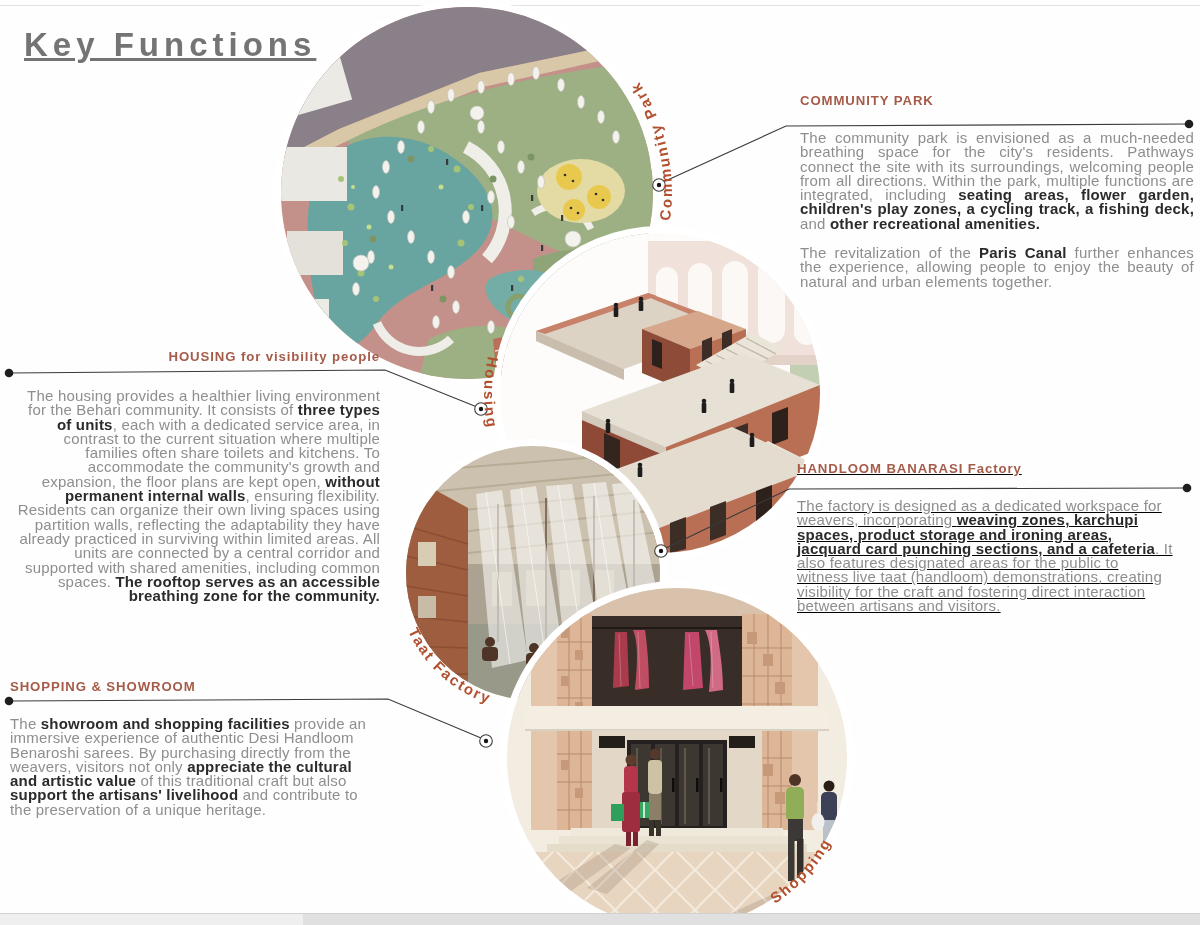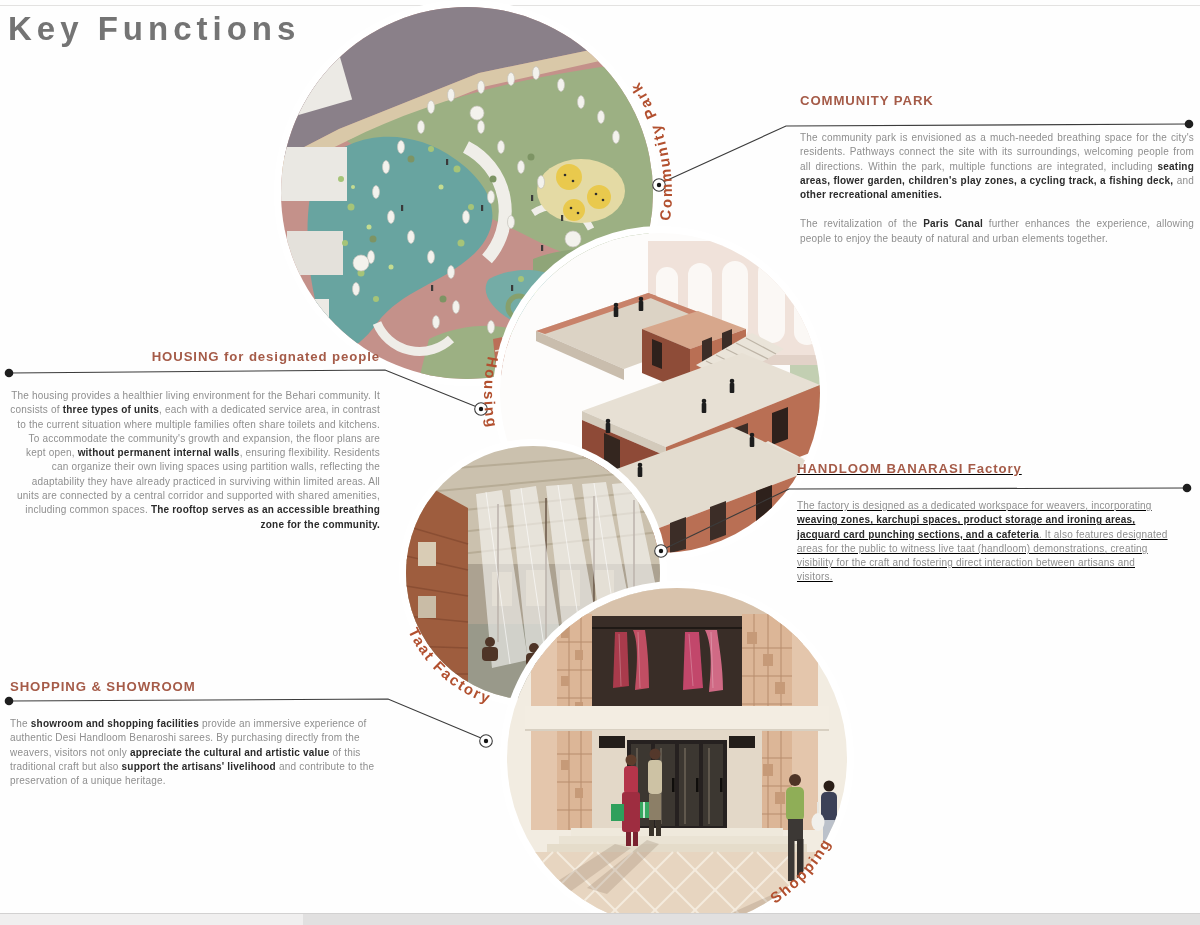--- a/index.html
+++ b/index.html
@@ -1,40 +1,40 @@
 <!DOCTYPE html>
 <html style="--heading: #A55B48; --label: #B2502F; --title_gray: #747474; --body: #8E8E8E; --body_bold: #2B2B2B; --connector: #3B3B3B;"><head>
 <meta charset="utf-8">
 <style>
   html,body { margin:0; padding:0; background:#FFFFFF; }
   .board { position:relative; width:1200px; height:925px; background:#FEFEFE; overflow:hidden;
            font-family:"Liberation Sans", sans-serif; }
   .top-rule { position:absolute; left:0; top:5px; width:1200px; height:1px; background:#E3E2E1; }
-  .page-title { position:absolute; left:8px; top:10px; margin:0; font-size:33px; font-weight:bold;
-                letter-spacing:5px; color:var(--title_gray,#747474); }
+  .page-title { position:absolute; left:8px; top:10px; margin:16px; font-size:33px; font-weight:bold;
+                letter-spacing:5px; color:var(--title_gray,#747474);text-decoration:underline; }
 
   .circle { position:absolute; border-radius:50%; overflow:hidden; box-shadow:0 0 0 7px #FFFFFF; }
   .circle svg { display:block; width:100%; height:100%; }
   .c-park     { left:281px; top:7px;   width:372px; height:372px; z-index:1; }
   .c-housing  { left:500px; top:233px; width:320px; height:320px; z-index:2; }
   .c-taat     { left:406px; top:446px; width:254px; height:254px; z-index:3; }
   .c-shopping { left:507px; top:588px; width:340px; height:340px; z-index:4; }
 
   .overlay { position:absolute; left:0; top:0; width:1200px; height:925px; z-index:20; pointer-events:none; }
   .connector { stroke:var(--connector,#3B3B3B); stroke-width:1.1; fill:none; }
   .dot-filled { fill:#1E1E1E; }
   .dot-ring-outer { fill:#FFFFFF; stroke:var(--connector,#3B3B3B); stroke-width:1.1; }
   .dot-ring-inner { fill:#141414; }
   .circle-label { fill:var(--label,#B2502F); font-family:"Liberation Sans",sans-serif;
                   font-size:15px; font-weight:bold; letter-spacing:2px; }
 
   .callout { position:absolute; z-index:30; }
   .callout h2 { margin:0; font-size:13.2px; font-weight:bold; letter-spacing:0.9px;
                 color:var(--heading,#A55B48); }
-  .callout p { margin:0; font-size:10px; line-height:14.3px; letter-spacing:0.2px;
+  .callout p { margin:0; font-size:15px; line-height:14.3px; letter-spacing:0.2px;
                color:var(--body,#8E8E8E); }
   .callout p b { color:var(--body_bold,#2B2B2B); }
   .co-park { left:800px; top:93px; width:394px; }
   .co-park h2 { margin-bottom:23px; }
   .co-park p { text-align:justify; }
   .co-park p + p { margin-top:15px; }
   .co-housing { left:10px; top:349px; width:370px; text-align:right; }
   .co-housing h2 { margin-bottom:25px; }
   .co-factory { left:797px; top:461px; width:376px;text-decoration:underline; }
   .co-factory h2 { margin-bottom:23px; }
@@ -485,21 +485,21 @@
     <text class="circle-label"><textPath href="#arc-shopping">Shopping</textPath></text>
   </svg>
 
   <section class="callout co-park">
     <h2>COMMUNITY PARK</h2>
     <p><span>The community park is envisioned as a much-needed breathing space for the city's residents. Pathways connect the site with its surroundings, welcoming people from all directions. Within the park, multiple functions are integrated, including </span><b>seating areas, flower garden, children's play zones, a cycling track, a fishing deck,</b><span> and </span><b>other recreational amenities.</b></p>
     <p><span>The revitalization of the </span><b>Paris Canal</b><span> further enhances the experience, allowing people to enjoy the beauty of natural and urban elements together.</span></p>
   </section>
 
   <section class="callout co-housing">
-    <h2>HOUSING for designated people</h2>
+    <h2>HOUSING for visibility people</h2>
     <p><span>The housing provides a healthier living environment for the Behari community. It consists of </span><b>three types of units</b><span>, each with a dedicated service area, in contrast to the current situation where multiple families often share toilets and kitchens. To accommodate the community's growth and expansion, the floor plans are kept open, </span><b>without permanent internal walls</b><span>, ensuring flexibility. Residents can organize their own living spaces using partition walls, reflecting the adaptability they have already practiced in surviving within limited areas. All units are connected by a central corridor and supported with shared amenities, including common spaces. </span><b>The rooftop serves as an accessible breathing zone for the community.</b></p>
   </section>
 
   <section class="callout co-factory">
     <h2>HANDLOOM BANARASI Factory</h2>
     <p><span>The factory is designed as a dedicated workspace for weavers, incorporating </span><b>weaving zones, karchupi spaces, product storage and ironing areas, jacquard card punching sections, and a cafeteria</b><span>. It also features designated areas for the public to witness live taat (handloom) demonstrations, creating visibility for the craft and fostering direct interaction between artisans and visitors.</span></p>
   </section>
 
   <section class="callout co-shopping">
     <h2>SHOPPING &amp; SHOWROOM</h2>

